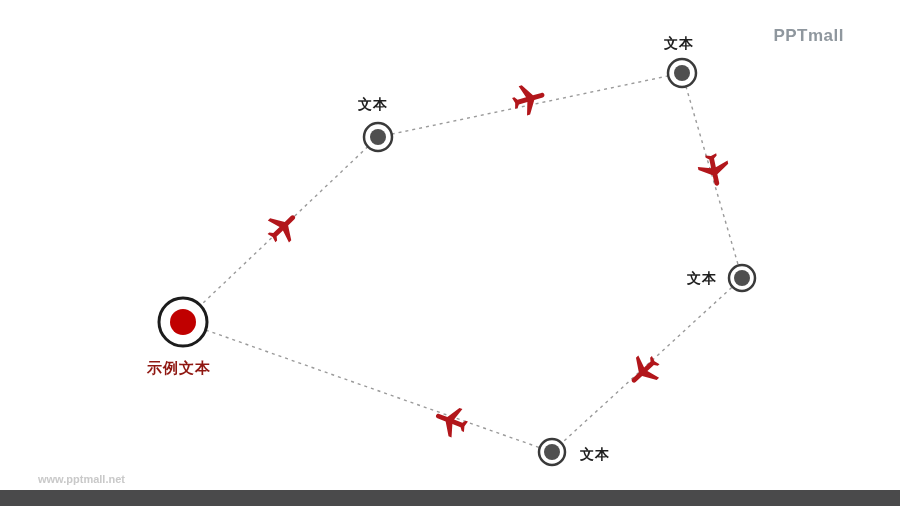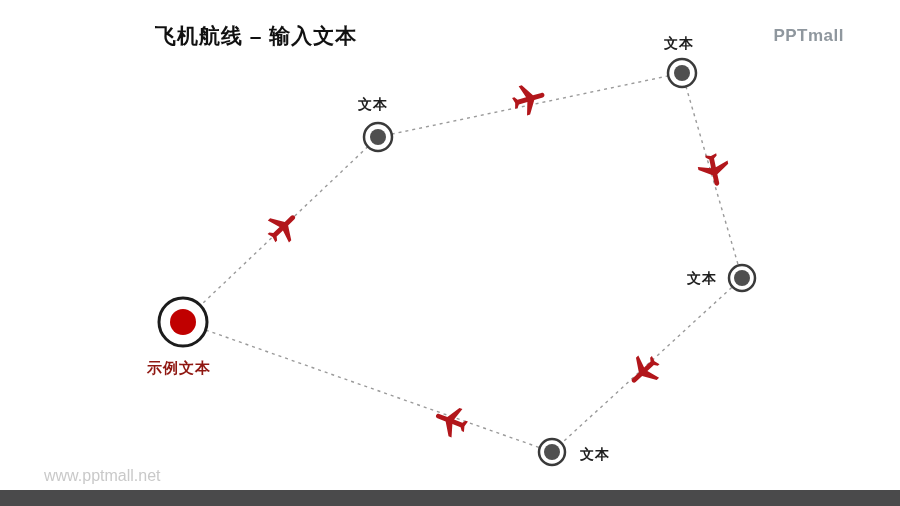--- a/index.html
+++ b/index.html
@@ -9,21 +9,21 @@
   }
   .title{
     position:absolute;left:155px;top:22px;font-size:21px;font-weight:bold;
     color:#111111;letter-spacing:1px;
   }
   .logo{
     position:absolute;right:56px;top:26px;font-size:17px;font-weight:bold;
     color:#8f979e;letter-spacing:0.5px;
   }
   .watermark{
-    position:absolute;left:44px;bottom:21px;font-size:16px;color:#c9c9c9;
+    position:absolute;left:38px;bottom:21px;font-size:11px;color:#c9c9c9;font-weight:bold;
   }
   .footer-bar{
     position:absolute;left:0;bottom:0;width:100%;height:16px;background:#4a4a4b;
   }
   svg.diagram{position:absolute;left:0;top:0;}
   svg.diagram text{font-family:"Liberation Sans",sans-serif;}
 </style>
 </head>
 <body>
 
@@ -50,21 +50,20 @@
       <circle cx="682" cy="73" r="8" fill="#4f4f4f"></circle>
       <text x="664" y="48" fill="#1f1f1f" font-size="14" font-weight="bold" text-anchor="start" letter-spacing="1">文本</text>
       <circle cx="742" cy="278" r="13" fill="#ffffff" stroke="#3a3a3a" stroke-width="2.5"></circle>
       <circle cx="742" cy="278" r="8" fill="#4f4f4f"></circle>
       <text x="717" y="283" fill="#1f1f1f" font-size="14" font-weight="bold" text-anchor="end" letter-spacing="1">文本</text>
       <circle cx="552" cy="452" r="13" fill="#ffffff" stroke="#3a3a3a" stroke-width="2.5"></circle>
       <circle cx="552" cy="452" r="8" fill="#4f4f4f"></circle>
       <text x="580" y="459" fill="#1f1f1f" font-size="14" font-weight="bold" text-anchor="start" letter-spacing="1">文本</text>
     </svg>
 
-  <div class="title">飞机航线 – 输入文本</div>
 
   <div class="logo">PPTmall</div>
 
   <div class="watermark">www.pptmall.net</div>
 
   <div class="footer-bar"></div>
 
 </div>
 
 </body></html>

